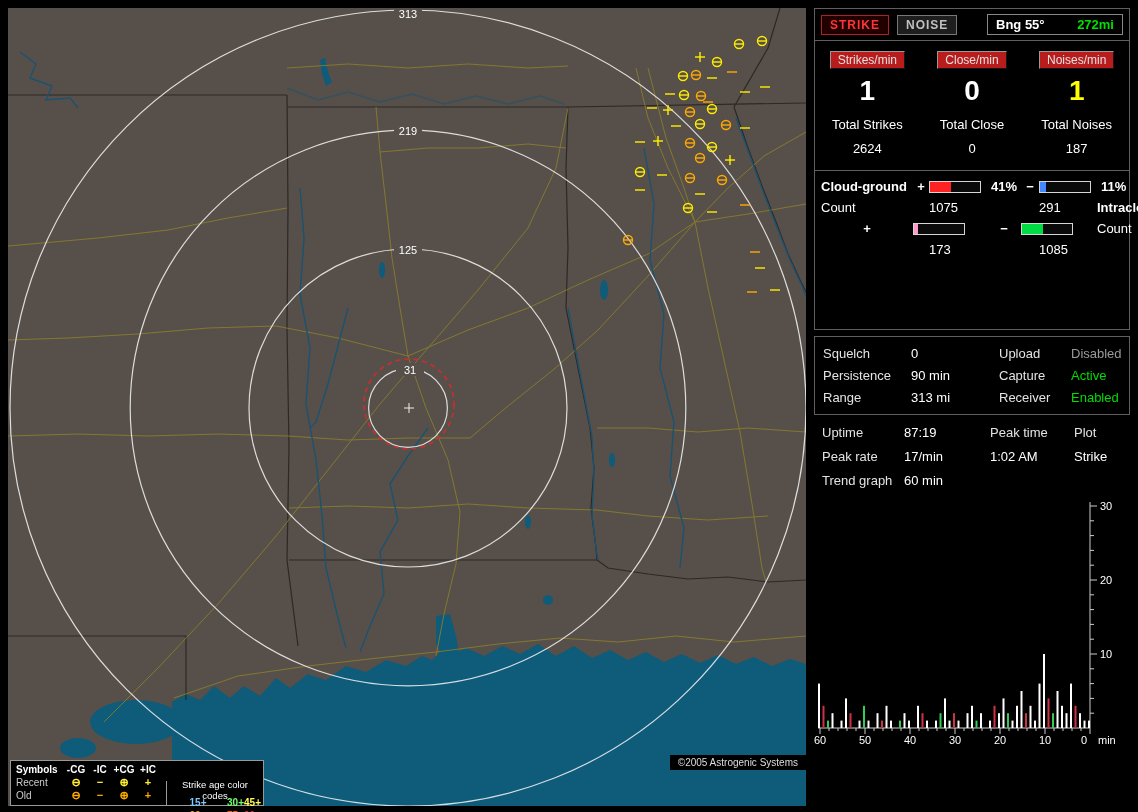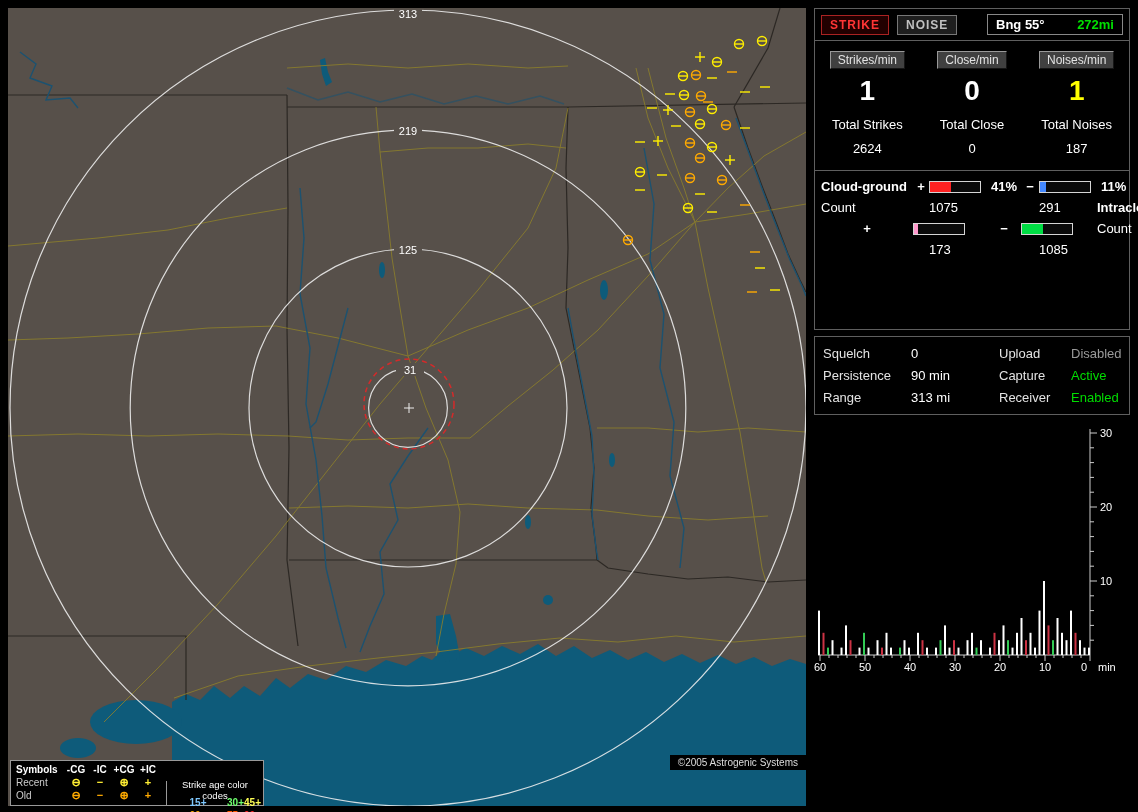--- a/index.html
+++ b/index.html
@@ -25,21 +25,21 @@
   .btnrow{display:flex;align-items:center;gap:8px;padding:5px 6px;border-bottom:1px solid #5f5f5f;}
   .btn{font-size:12px;font-weight:bold;letter-spacing:1px;padding:2px 8px;border:1px solid;cursor:pointer;}
   .btn-strike{color:#ff3535;border-color:#a22;background:#200;}
   .btn-noise{color:#c0c0c0;border-color:#777;background:#1e1e1e;}
   .bearing{margin-left:auto;display:flex;justify-content:space-between;align-items:center;
            border:1px solid #888;padding:2px 8px;width:118px;background:#000;}
   .bearing .bng{font-weight:bold;}
   .bearing .dist{color:#00e000;font-weight:bold;}
   .ratecols{display:flex;text-align:center;margin-top:10px;}
   .ratecols .col{flex:1;}
-  .pill{display:inline-block;background:#404040;border:1px solid #999;border-bottom-color:#151515;
+  .pill{display:inline-block;background:#b91c1c;border:1px solid #999;border-bottom-color:#151515;
         border-right-color:#151515;color:#e2e2e2;font-size:12px;padding:1px 7px;cursor:pointer;}
   .bigval{font-size:28px;font-weight:bold;line-height:1;margin-top:8px;}
   .totlab{margin-top:12px;}
   .totval{margin-top:9px;}
   .sep{border-top:1px solid #5f5f5f;margin-top:14px;}
   .dist-title{color:#a5a5a5;padding:5px 8px 4px;border-bottom:1px solid #5f5f5f;}
   .dist-grid{display:grid;grid-template-columns:92px 16px 58px 34px 18px 58px 1fr;
              align-items:center;padding:8px 6px 0;row-gap:6px;}
   .dist-grid .lbl{font-weight:bold;}
   .gauge{width:50px;height:10px;border:1px solid #d5d5d5;background:#0a0a0a;position:relative;display:inline-block;}
@@ -410,20 +410,36 @@
       <span class="lab">Capture</span>
       <span style="color: rgb(0, 221, 0);">Active</span>
 
       <span class="lab">Range</span>
       <span>313 mi</span>
       <span class="lab">Receiver</span>
       <span style="color: rgb(0, 221, 0);">Enabled</span>
     </div>
   </div>
 
+  <div class="statsgrid">
+    <span class="lab">Uptime</span>
+    <span>87:19</span>
+    <span class="lab">Peak time</span>
+    <span class="lab">Plot</span>
+
+    <span class="lab">Peak rate</span>
+    <span>17/min</span>
+    <span>1:02 AM</span>
+    <span>Strike</span>
+
+    <span class="lab">Trend graph</span>
+    <span>60 min</span>
+    <span></span>
+      <span></span>
+  </div>
 
   <div class="trend">
     <svg width="316" height="260" viewBox="0 0 316 260">
       <g id="trend-axis" stroke="#cccccc" stroke-width="1">
         <line x1="276" y1="6" x2="276" y2="232"></line>
         <line x1="4" y1="232" x2="276" y2="232"></line>
       <line x1="276" y1="217.2" x2="280" y2="217.2"></line>
           <line x1="276" y1="202.4" x2="280" y2="202.4"></line>
           <line x1="276" y1="187.6" x2="280" y2="187.6"></line>
           <line x1="276" y1="172.8" x2="280" y2="172.8"></line>

